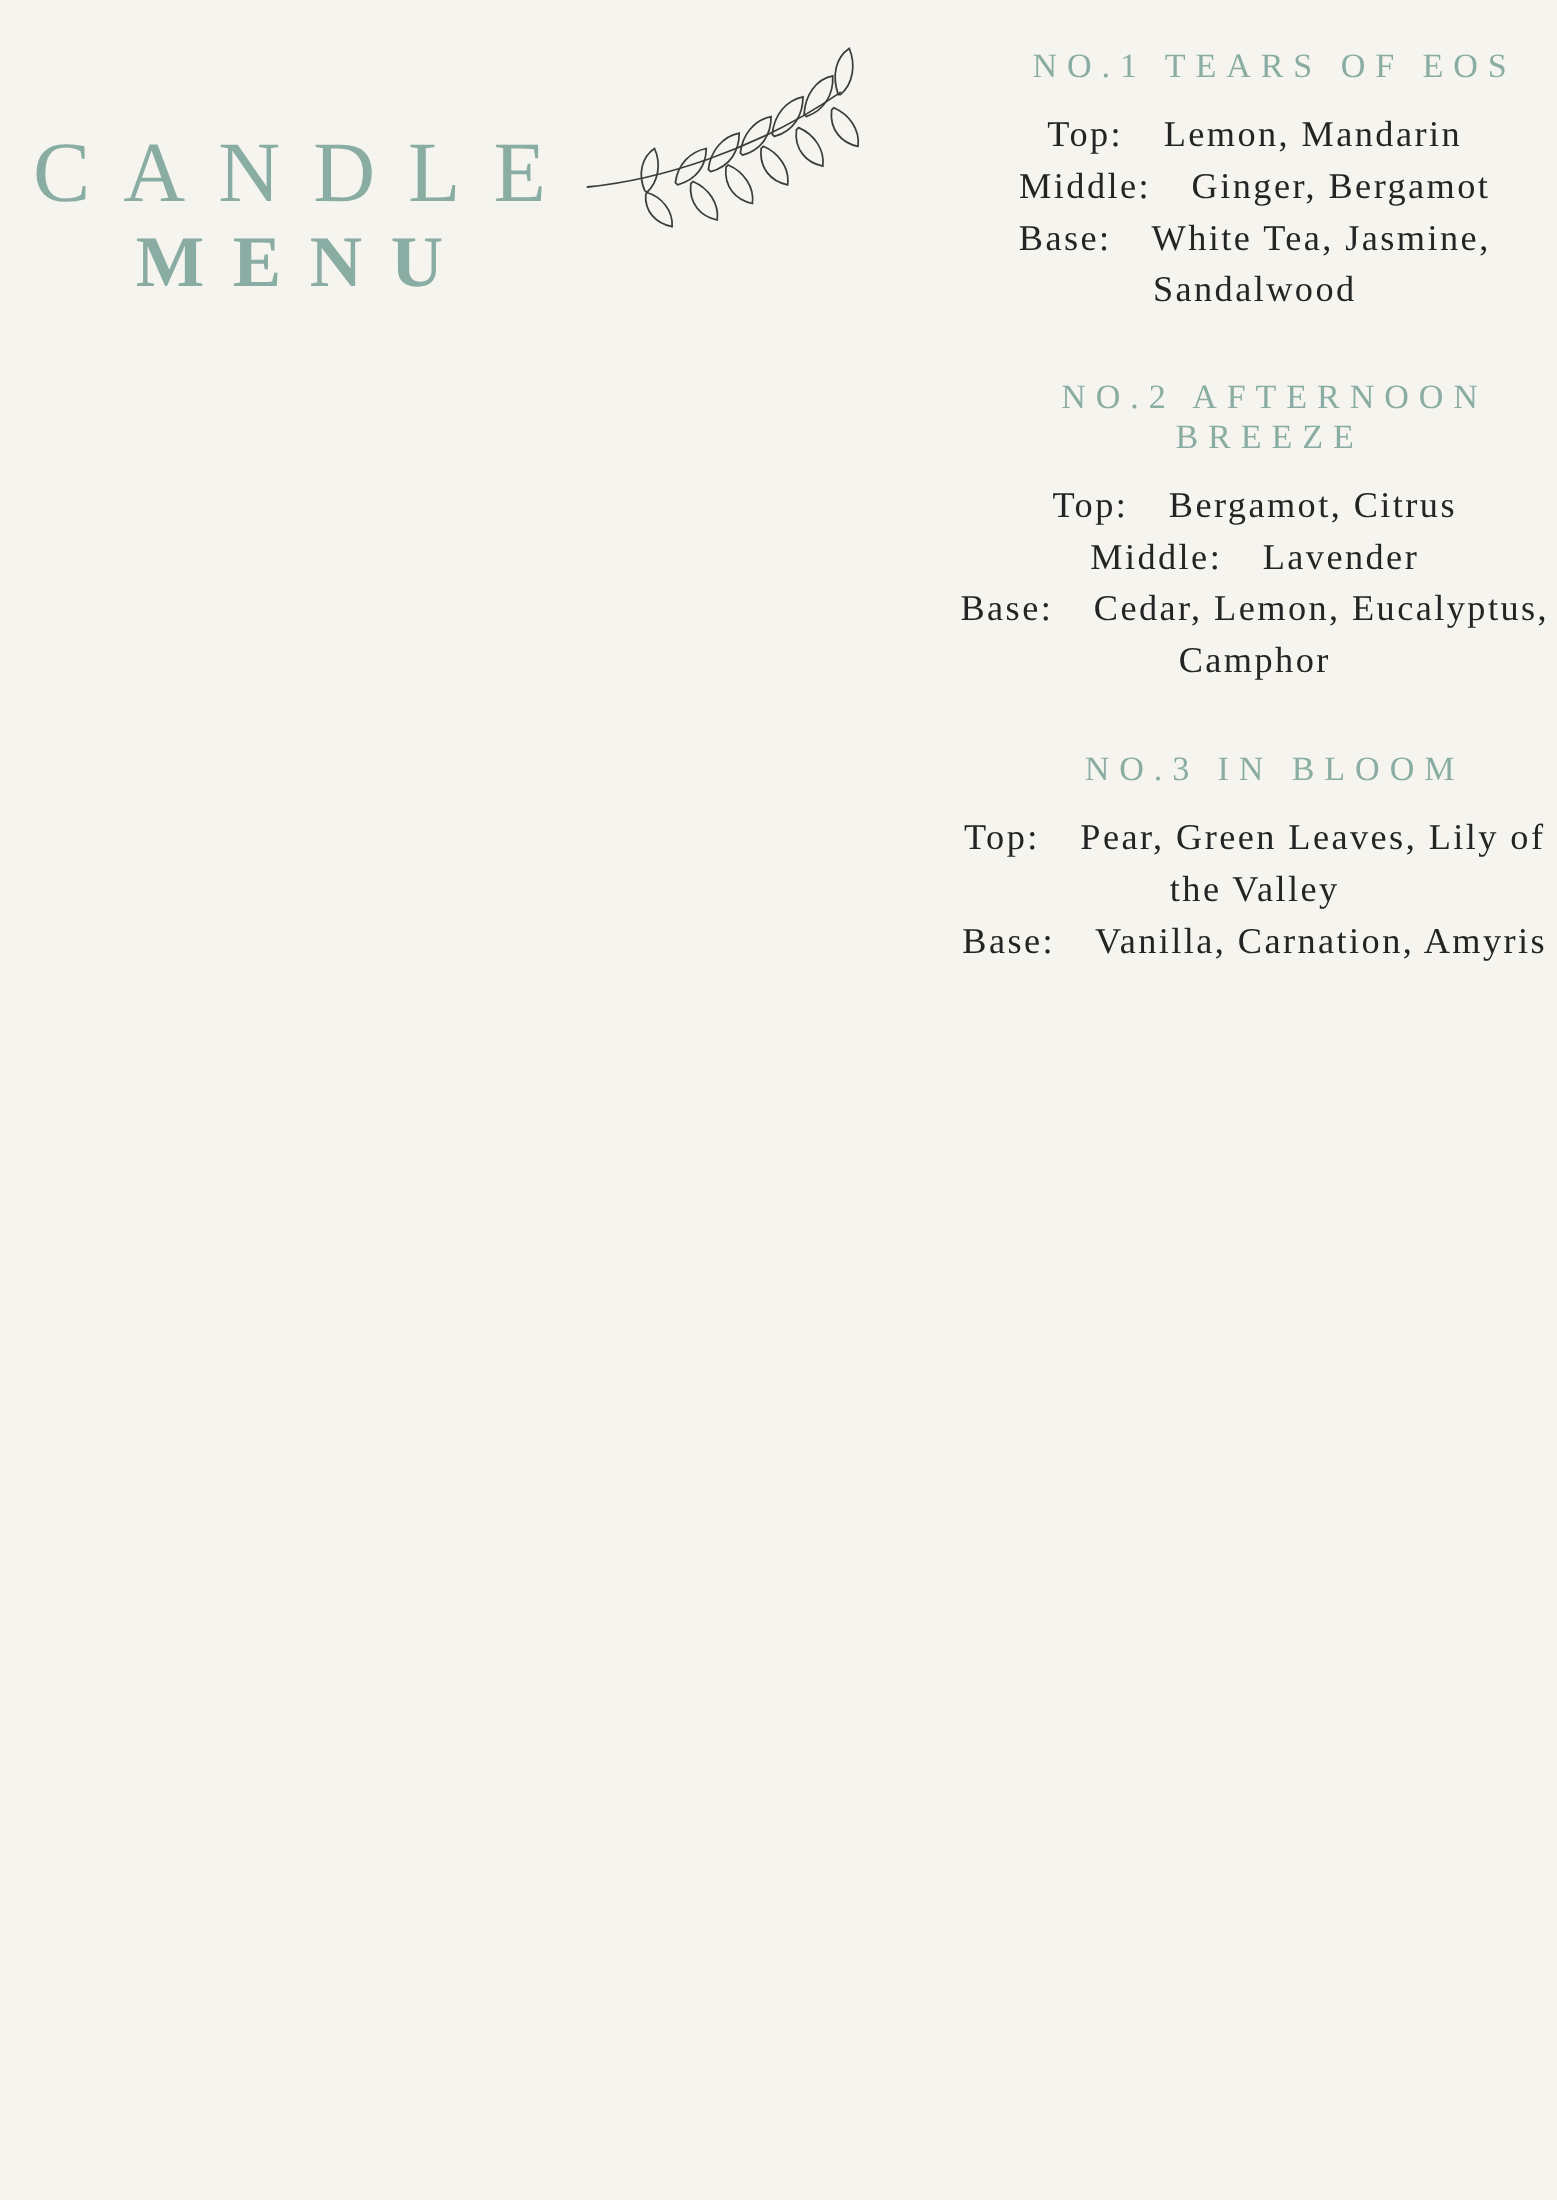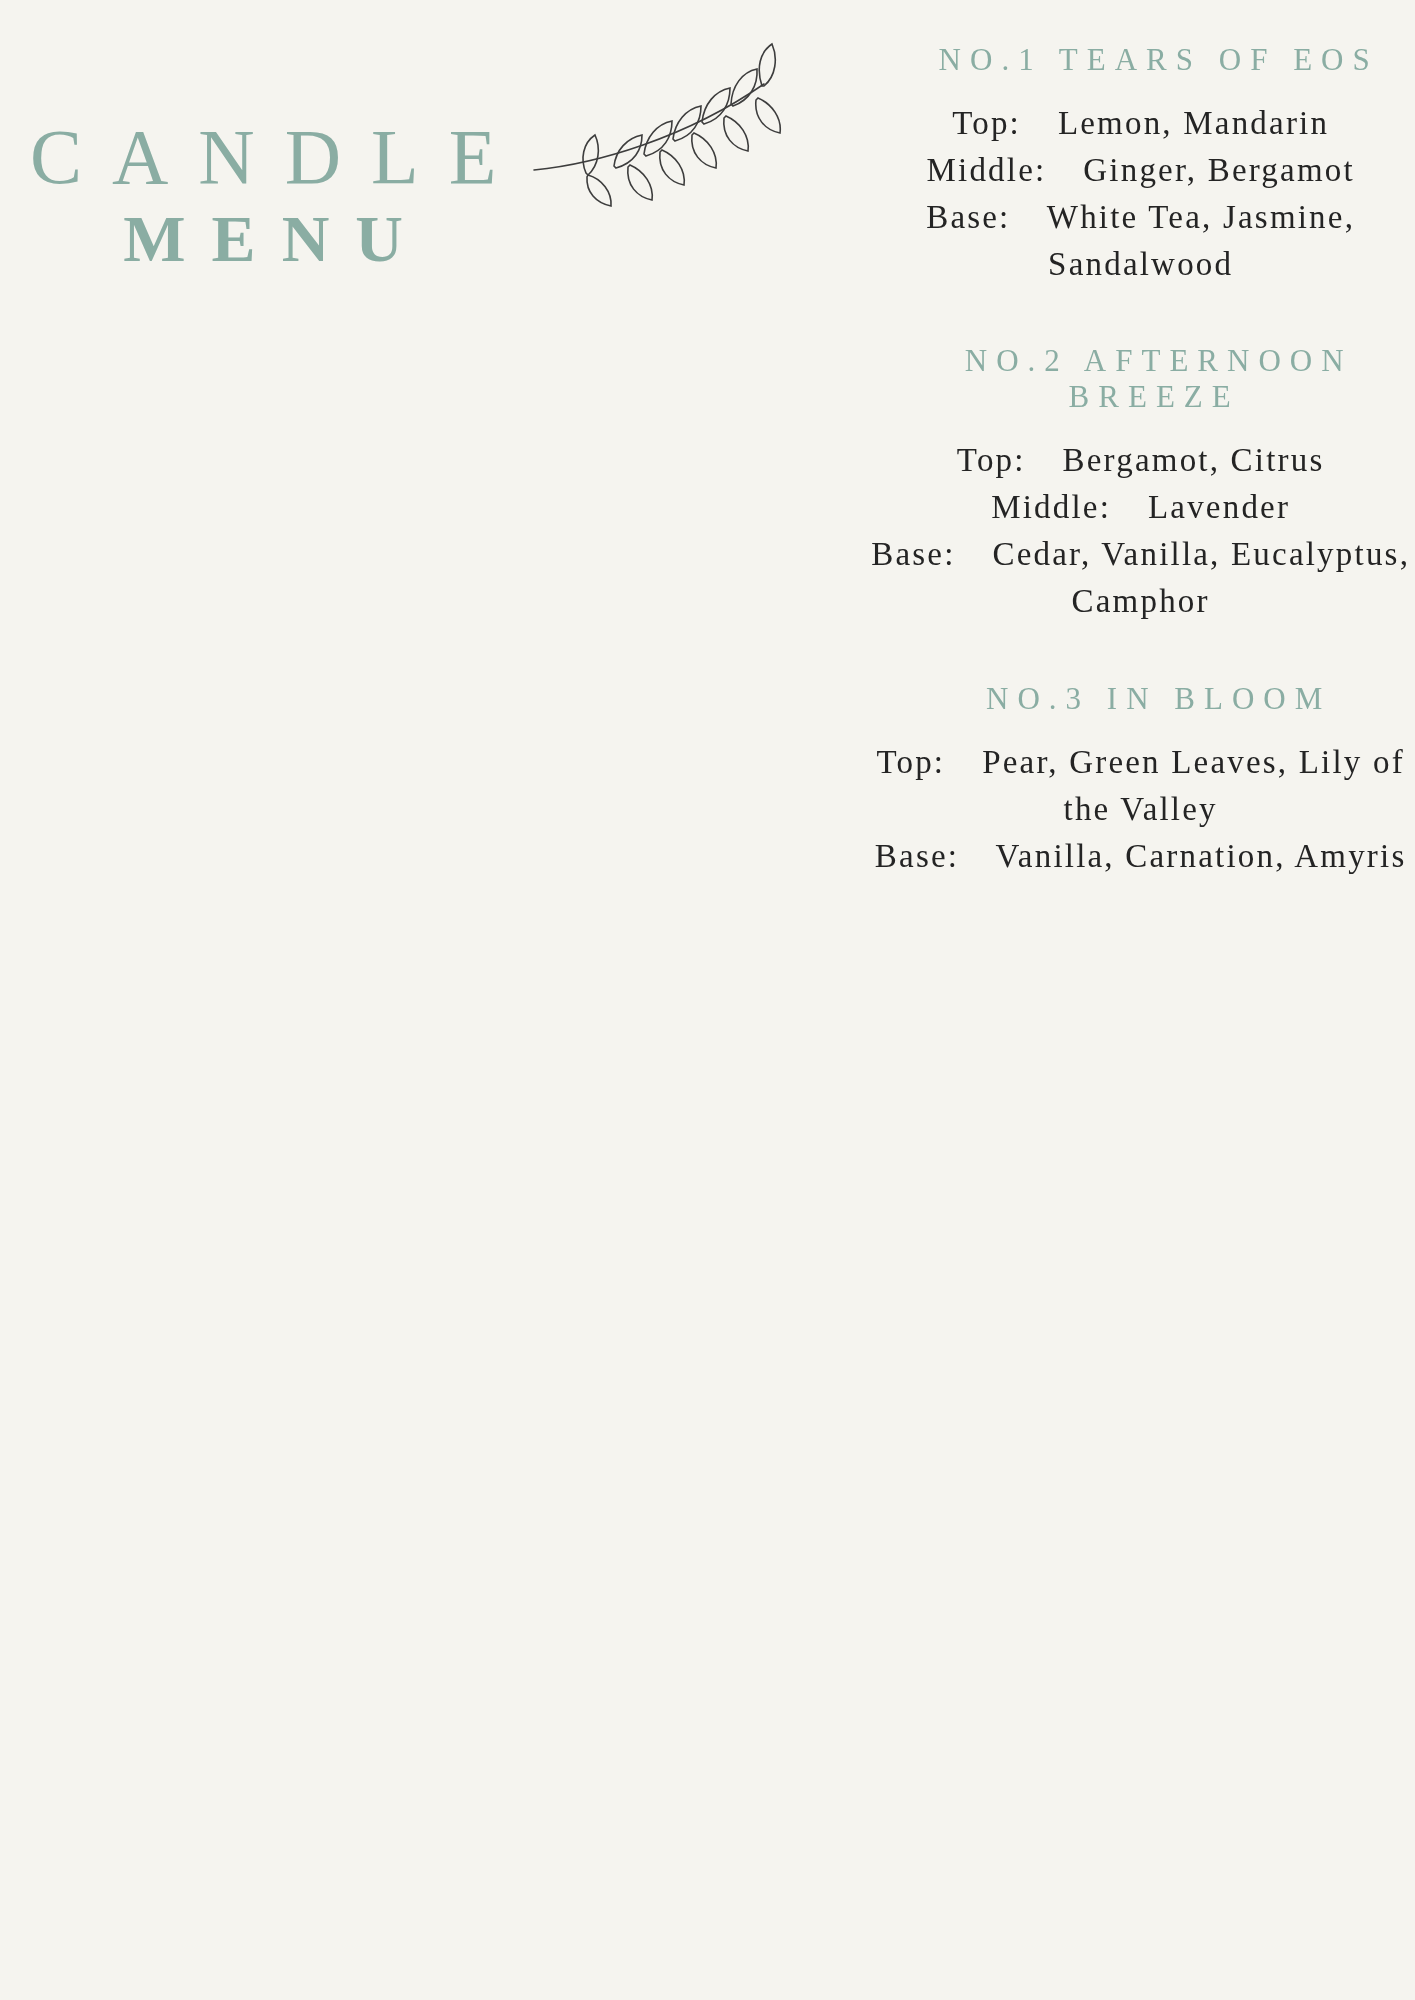--- a/index.html
+++ b/index.html
@@ -156,21 +156,21 @@
         <span>Bergamot, Citrus</span>
       </div>
       <div class="note-line">
         <span class="note-label">Middle:</span>
         <span class="note-gap"></span>
         <span>Lavender</span>
       </div>
       <div class="note-line">
         <span class="note-label">Base:</span>
         <span class="note-gap"></span>
-        <span>Cedar, Vanilla, Eucalyptus, Camphor</span>
+        <span>Cedar, Lemon, Eucalyptus, Camphor</span>
       </div>
     </div>
 
     <div class="section">
       <div class="section-title">NO.3 IN BLOOM</div>
       <div class="note-line">
         <span class="note-label">Top:</span>
         <span class="note-gap"></span>
         <span>Pear, Green Leaves, Lily of the Valley</span>
       </div>

